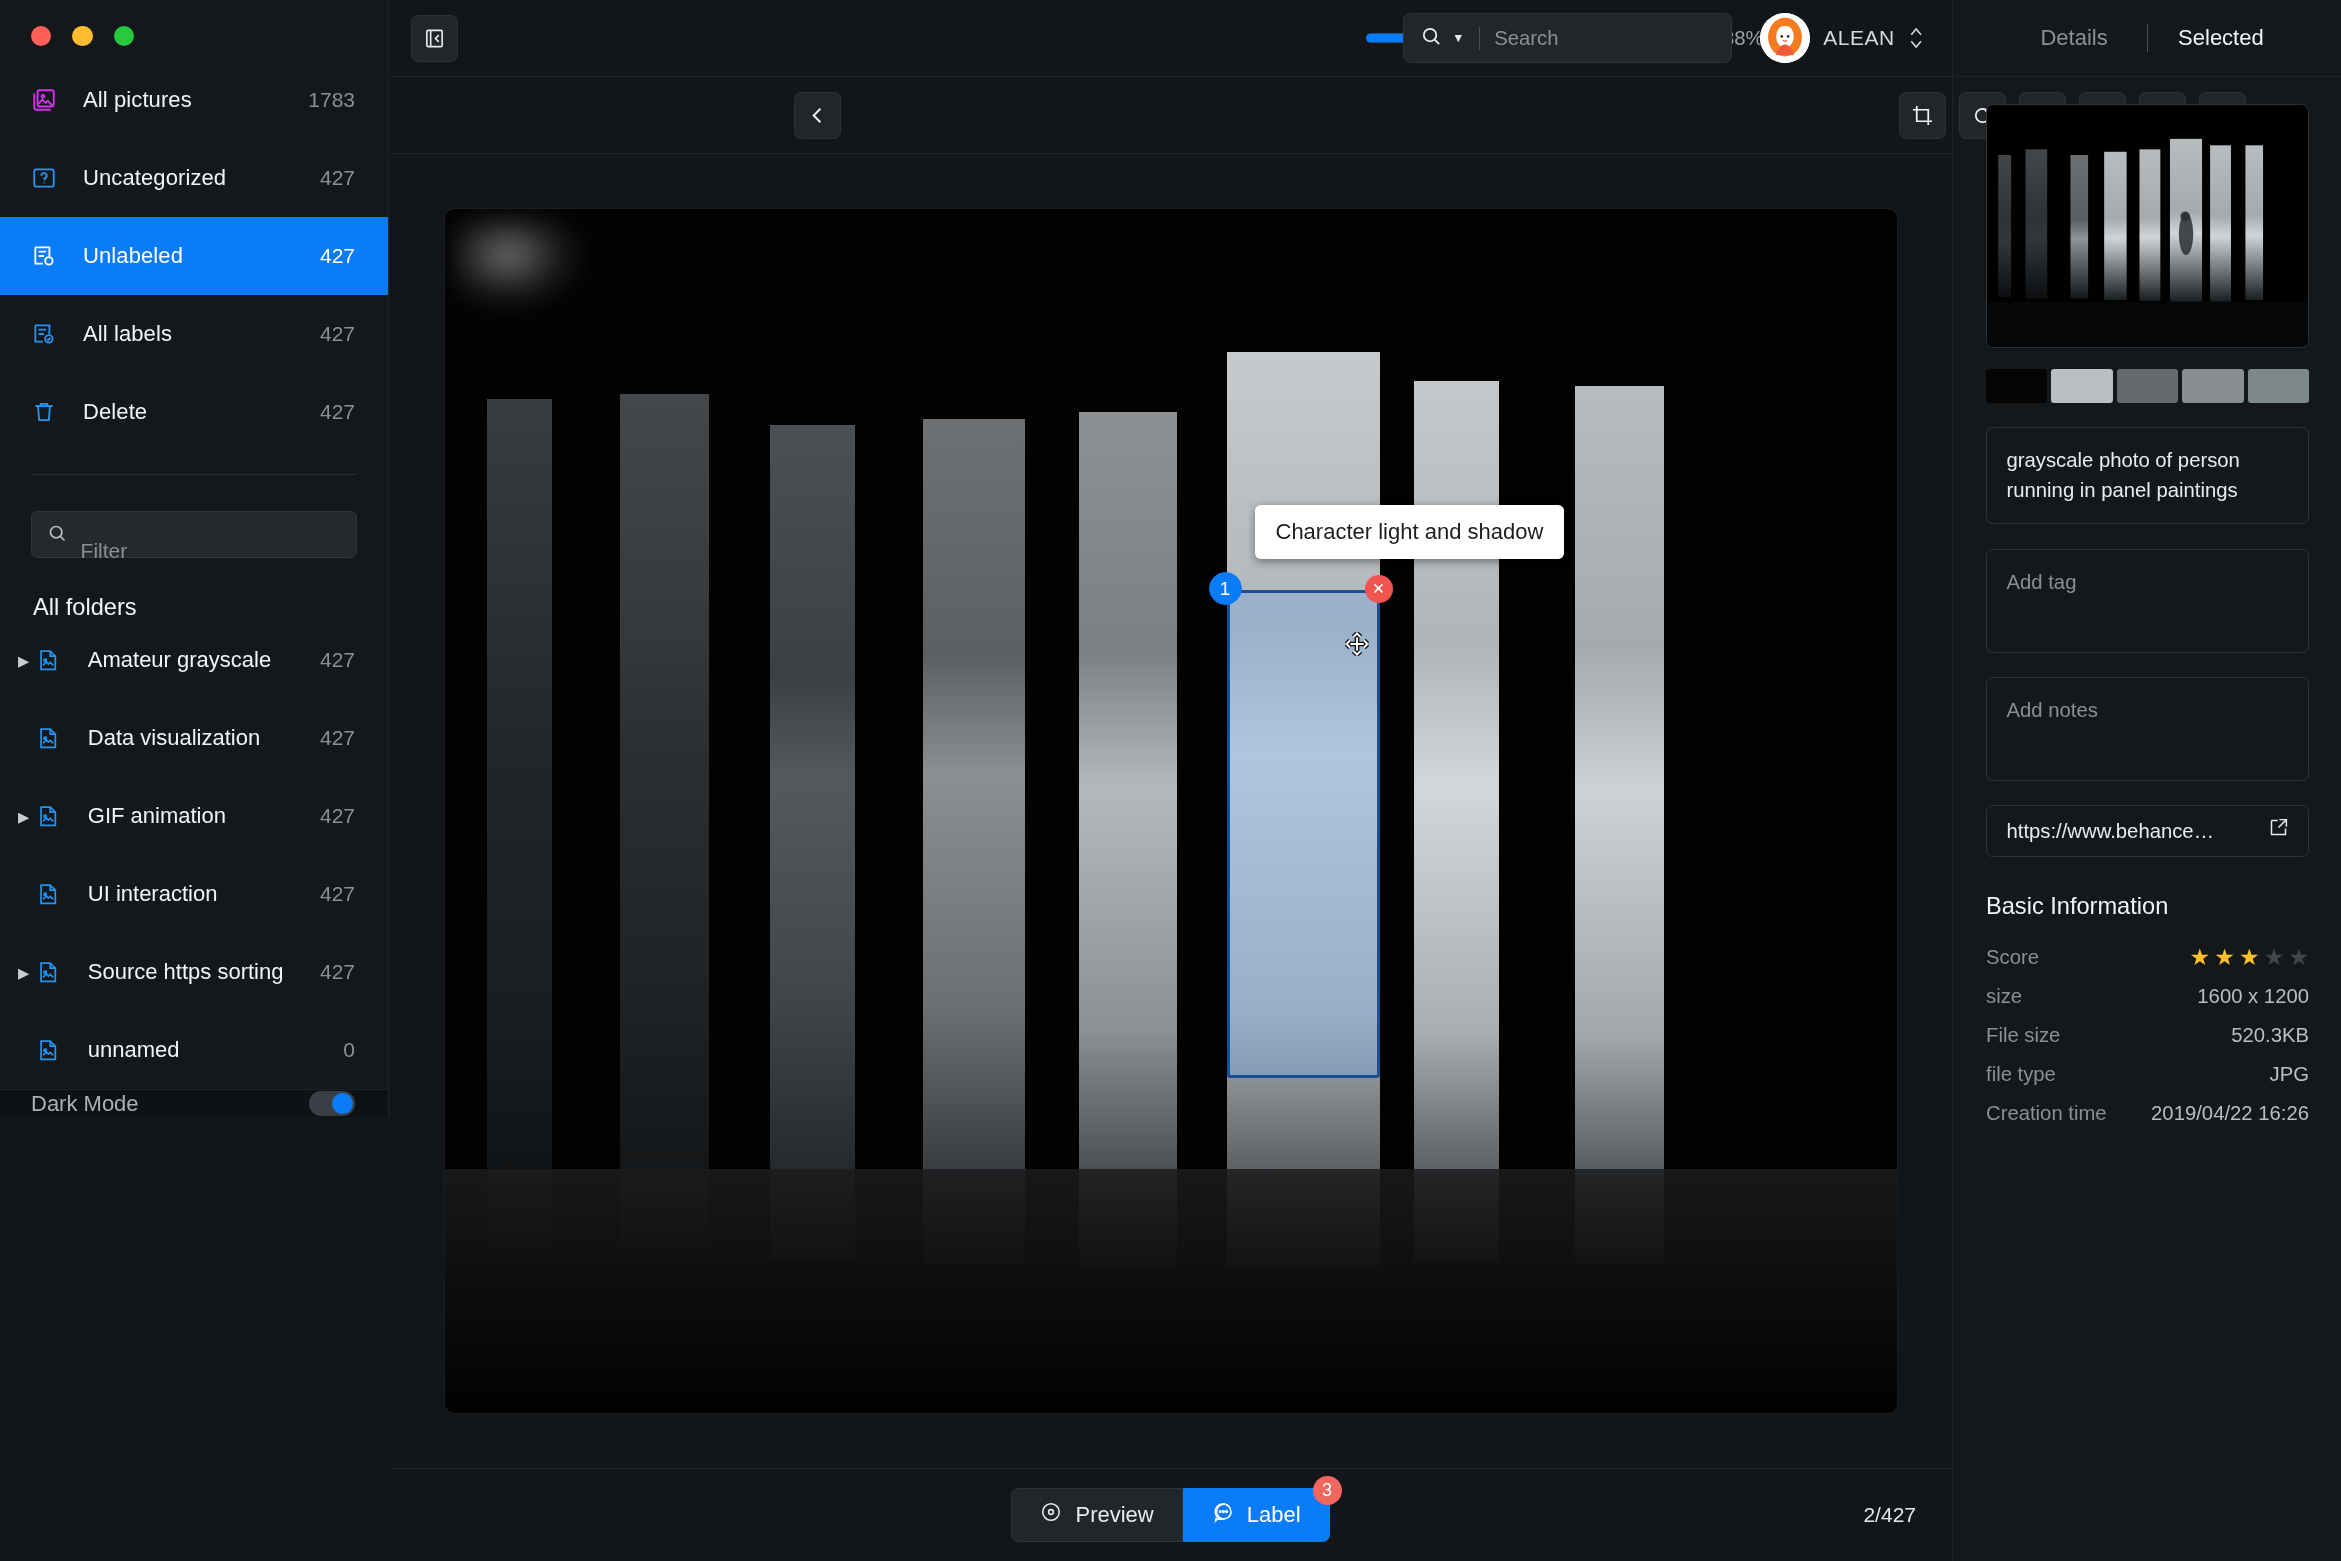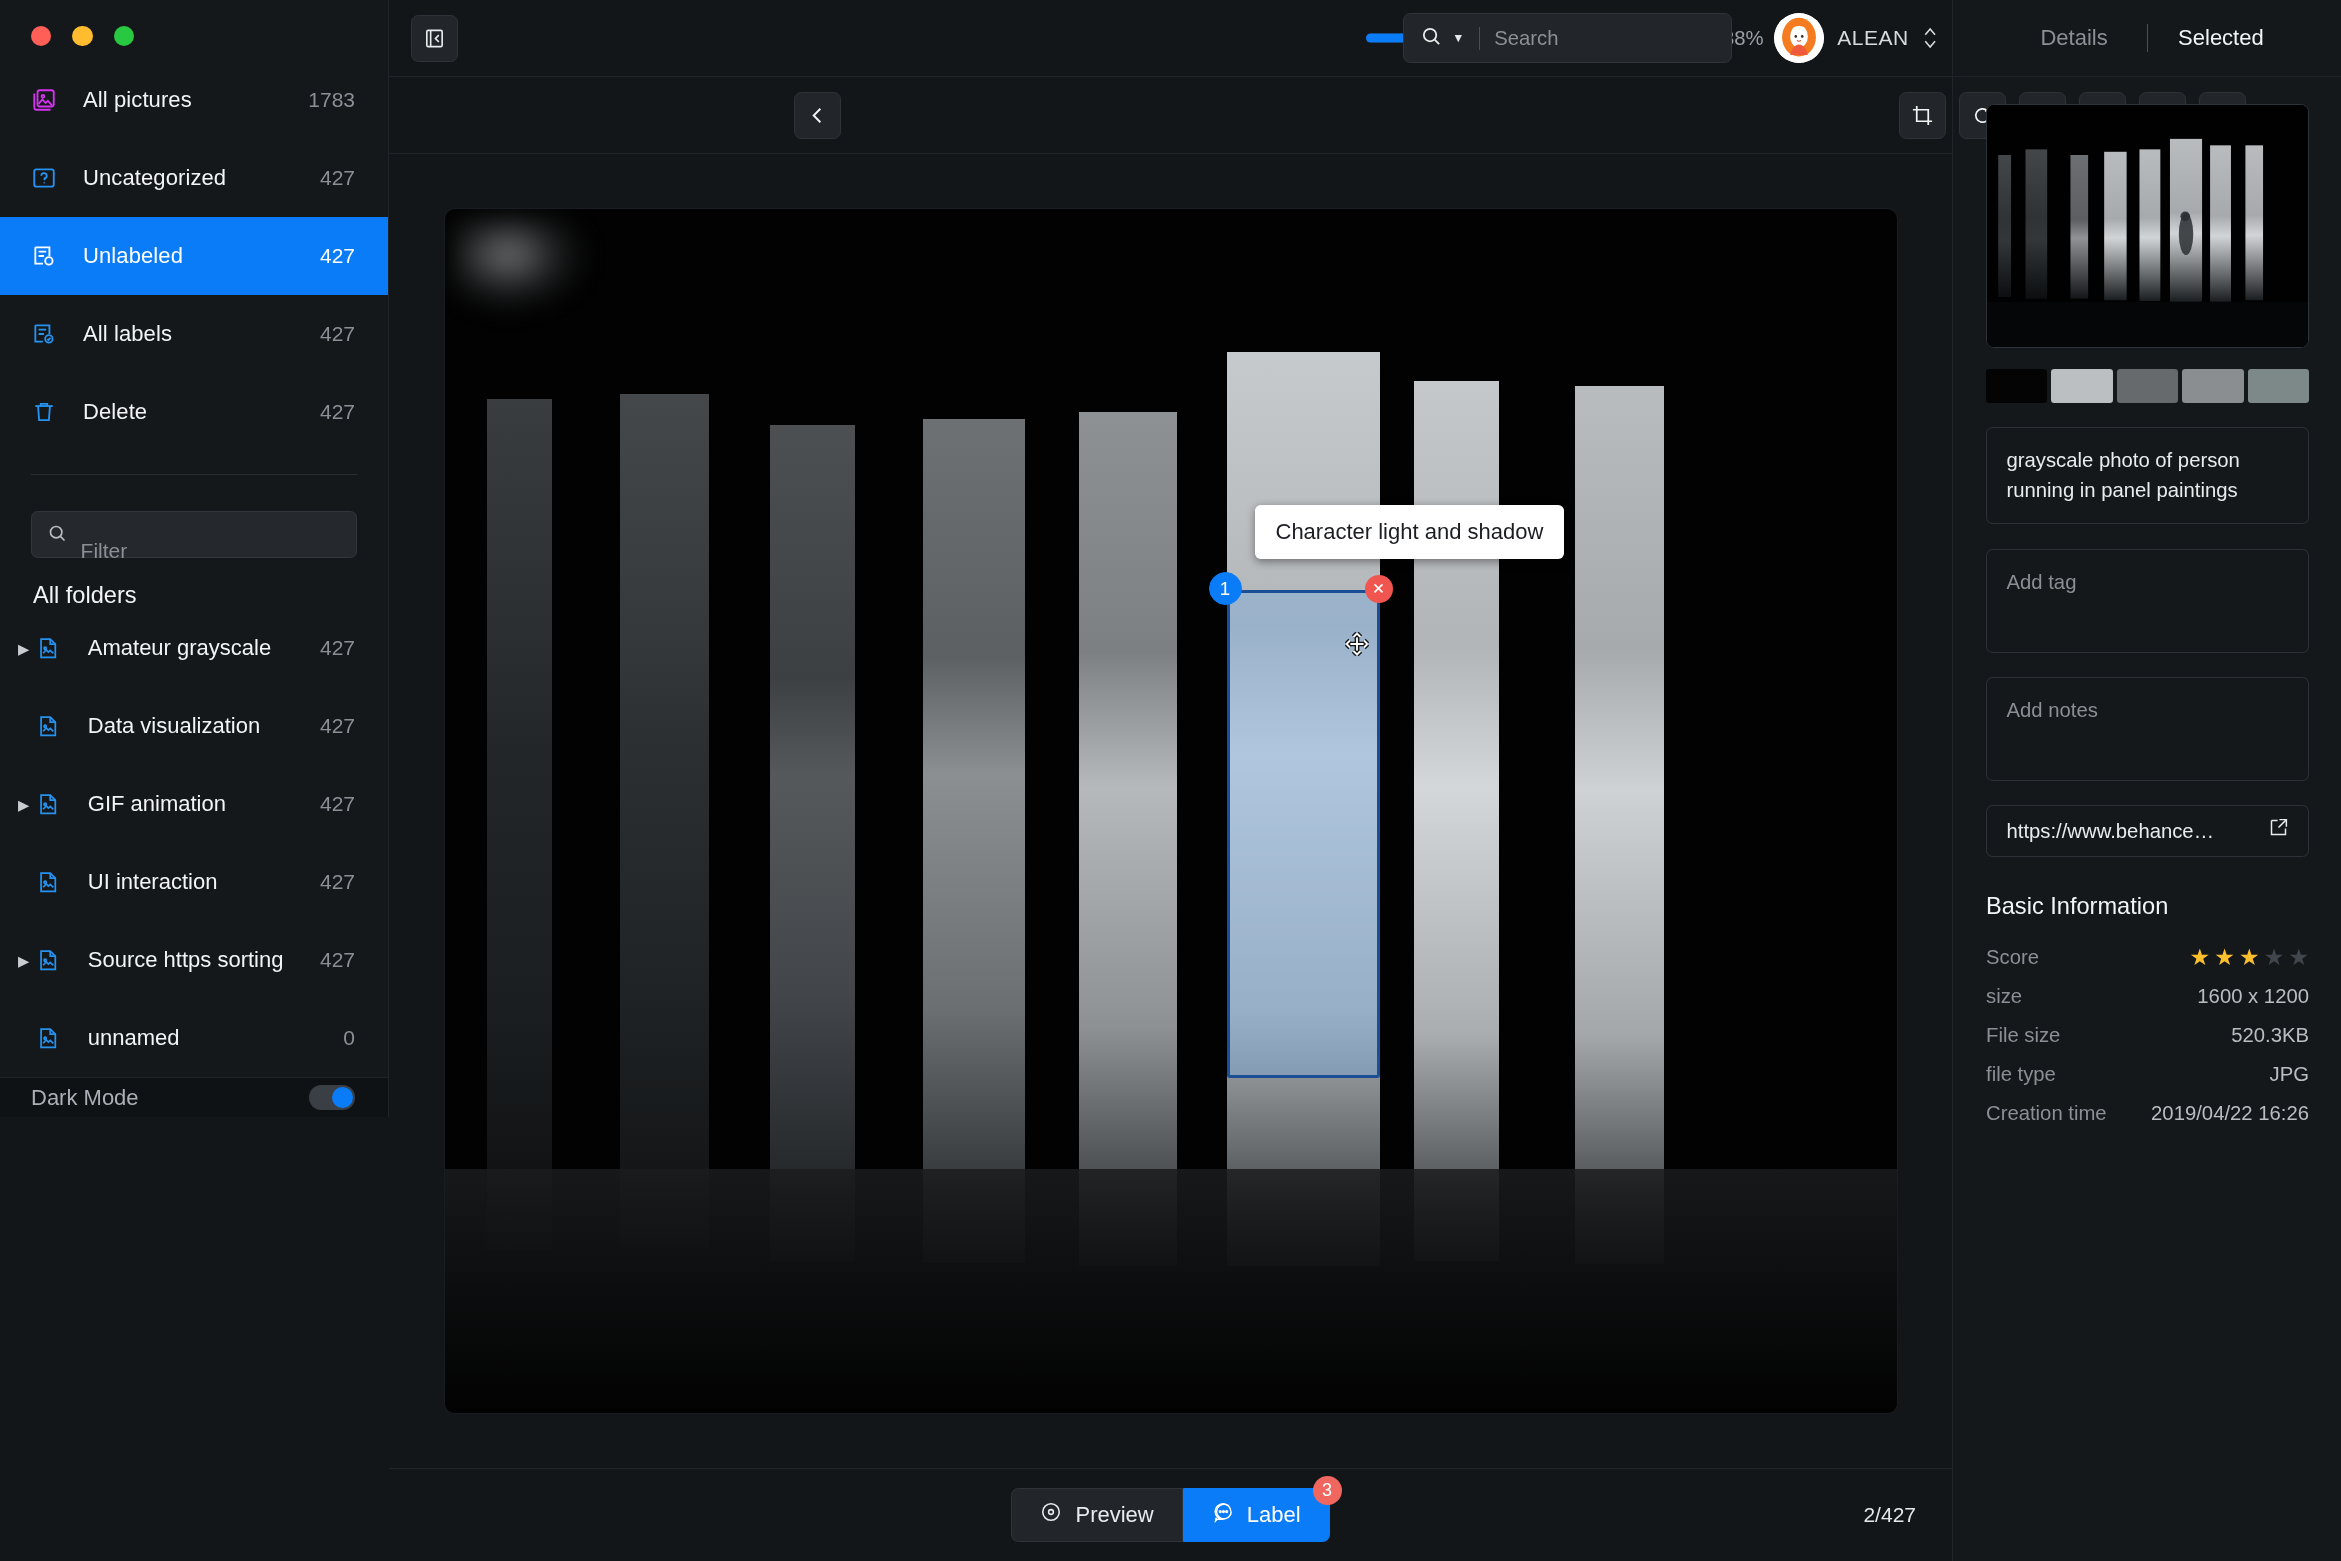--- a/index.html
+++ b/index.html
@@ -42,21 +42,21 @@
     height: 47px; background: #25292e; border: 0.8px solid #32373d; border-radius: 6.5px;
     display: flex; align-items: center; padding: 0 14.6px;
   }
   .filter-input {
     background: transparent; border: 0; outline: none; color: #e6e8ea;
     font-size: 21px; font-family: "Liberation Sans", sans-serif;
     margin-left: 13px; width: 100%; margin-top: 32px;
   }
   .filter-input::placeholder { color: #8b9096; }
 
-  .folders-title { color: #f2f4f6; font-size: 23.6px; padding: 24px 0 0 33px; }
+  .folders-title { color: #f2f4f6; font-size: 23.6px; padding: 36px 0 0 33px; }
 
   .folder-item {
     display: flex; align-items: center; height: 78px;
     padding: 0 33px 0 11.4px; cursor: pointer;
   }
   .caret {
     width: 24.4px; flex: 0 0 24.4px; display: flex; align-items: center; justify-content: center;
     color: #c9cdd2; font-size: 14.6px;
   }
   .caret.hidden { visibility: hidden; }
@@ -116,21 +116,21 @@
   }
   .search-caret { color: #e4e7ea; font-size: 12.2px; margin-left: 9px; }
   .search-sep { width: 0.8px; height: 23px; background: #4a4f55; margin: 0 14.6px; }
   .search-input {
     background: transparent; border: 0; outline: none; color: #e6e8ea;
     font-size: 20.3px; font-family: "Liberation Sans", sans-serif; width: 100%;
   }
   .search-input::placeholder { color: #8b9096; }
 
   .user {
-    position: absolute; right: 14px; top: 50%; transform: translateY(-50%);
+    position: absolute; right: 28px; top: 50%; transform: translateY(-50%);
     display: flex; align-items: center; gap: 13px;
   }
   .avatar {
     width: 50px; height: 50px; border-radius: 50%; background: #fff;
     display: flex; align-items: center; justify-content: center; overflow: hidden;
   }
   .user-name { color: #d7dadd; font-size: 21px; letter-spacing: 0.5px; }
   .updown { display: flex; flex-direction: column; align-items: center; gap: 3.3px; color: #d7dadd; }
 
   .toolbar {

